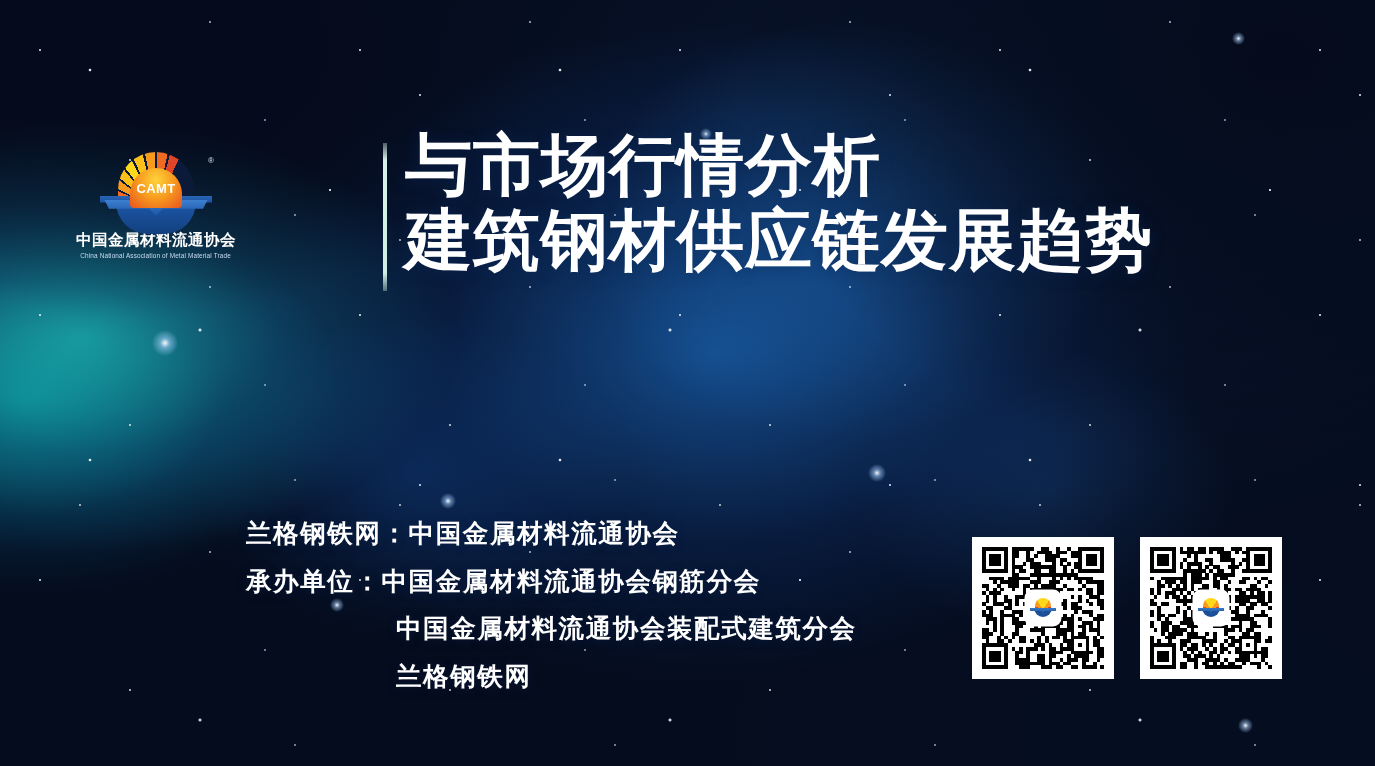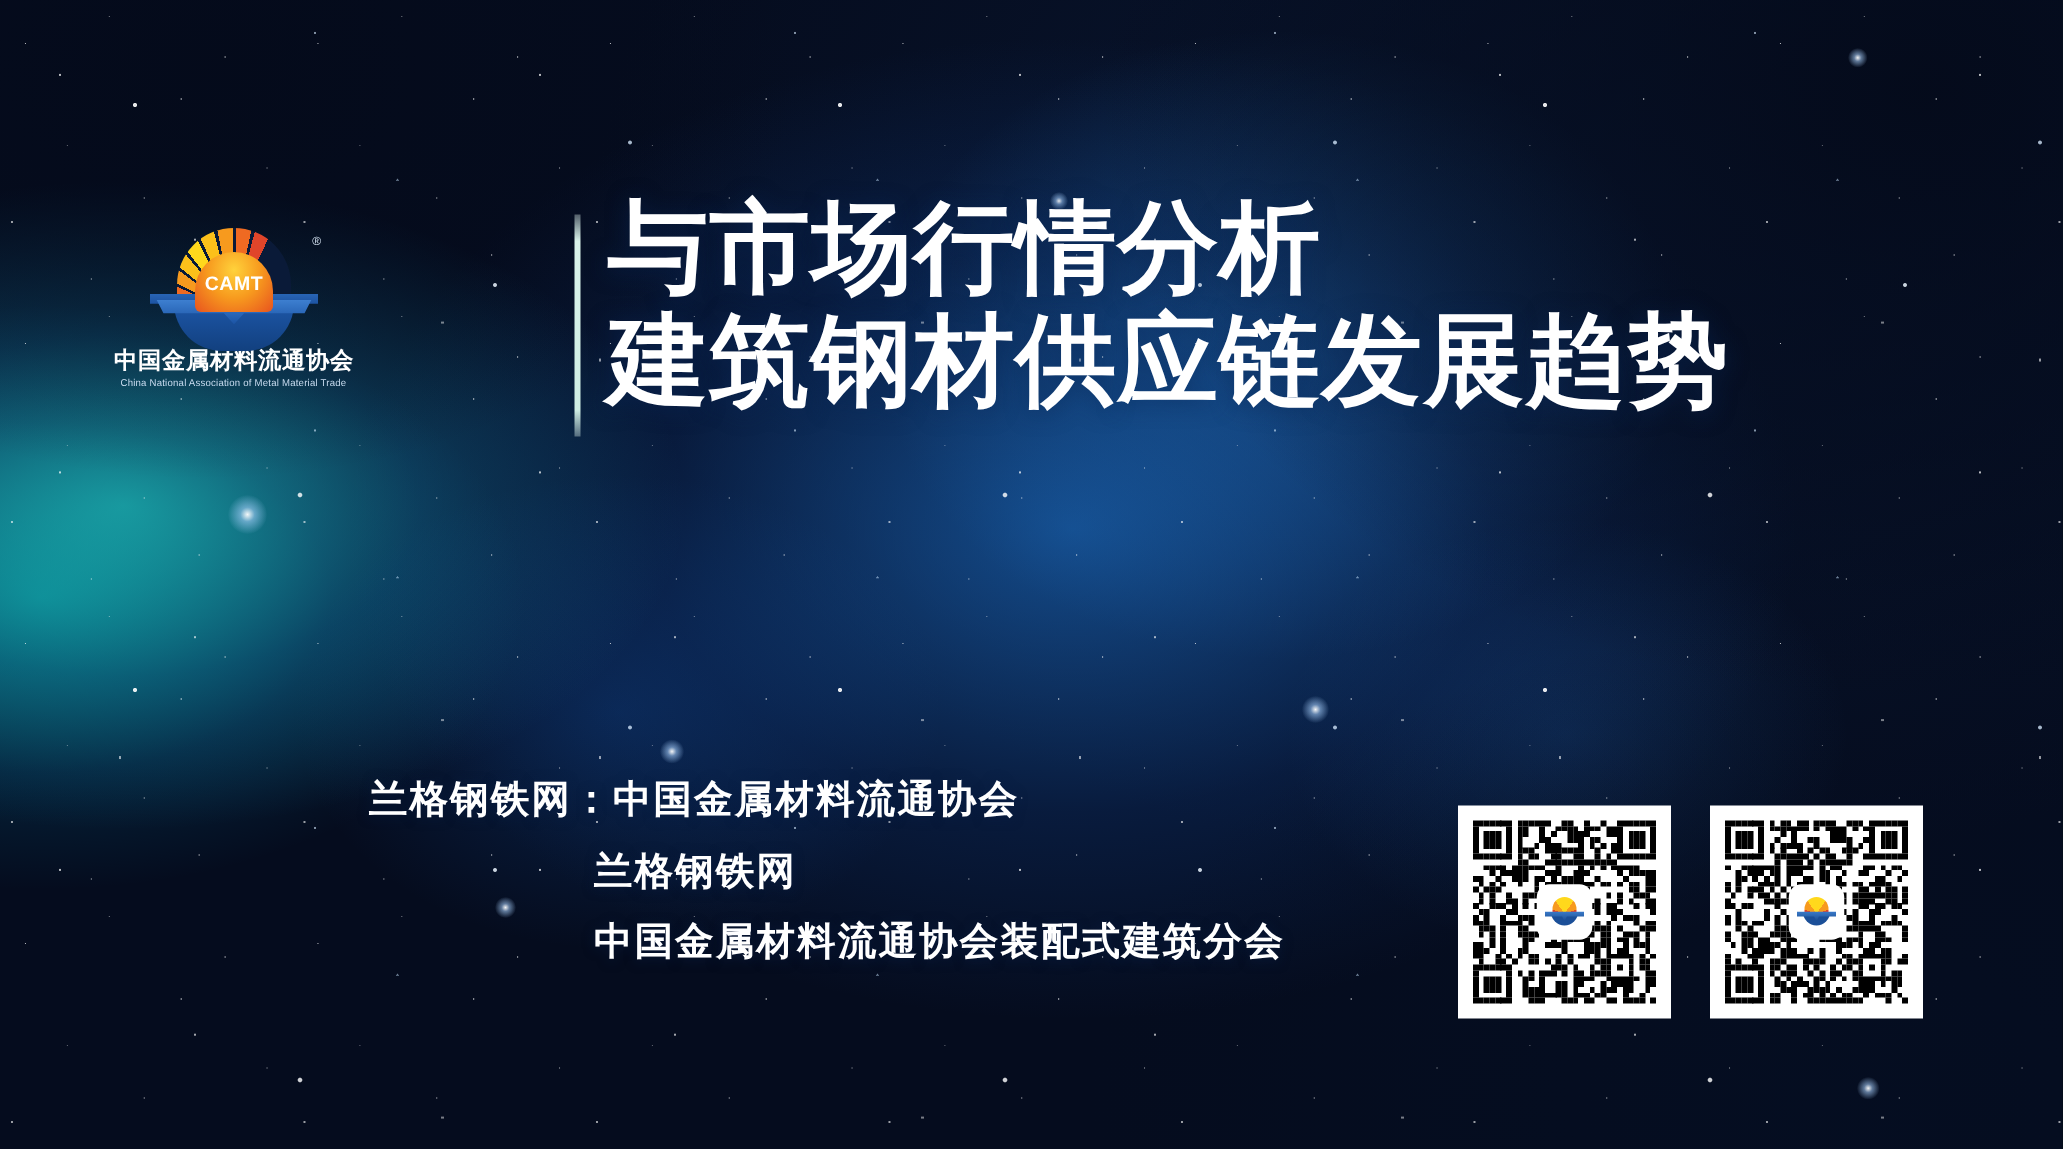--- a/index.html
+++ b/index.html
@@ -268,29 +268,33 @@
   </div>
 
 
   <div class="orgs">
 
     <div class="org-row">
       <span class="org-label">兰格钢铁网：</span>
       <span>中国金属材料流通协会</span>
     </div>
 
+    <div class="org-row">
+      <span class="org-label">承办单位：</span>
+      <span>中国金属材料流通协会钢筋分会</span>
+    </div>
+
+    <div class="org-row">
+      <span class="org-indent"></span>
+      <span>中国金属材料流通协会装配式建筑分会</span>
+    </div>
 
     <div class="org-row">
       <span class="org-indent"></span>
       <span>兰格钢铁网</span>
-    </div>
-
-    <div class="org-row">
-      <span class="org-indent"></span>
-      <span>中国金属材料流通协会装配式建筑分会</span>
     </div>
 
   </div>
 
   <div class="qr-wrap">
 
     <div class="qr">
       <div class="qr-canvas" id="qr-left">
           <i class="qr-mod" style="left:0%;top:0%;width:3.0903030303030303%;height:3.0903030303030303%"></i>
           <i class="qr-mod" style="left:3.0303030303030303%;top:0%;width:3.0903030303030303%;height:3.0903030303030303%"></i>

